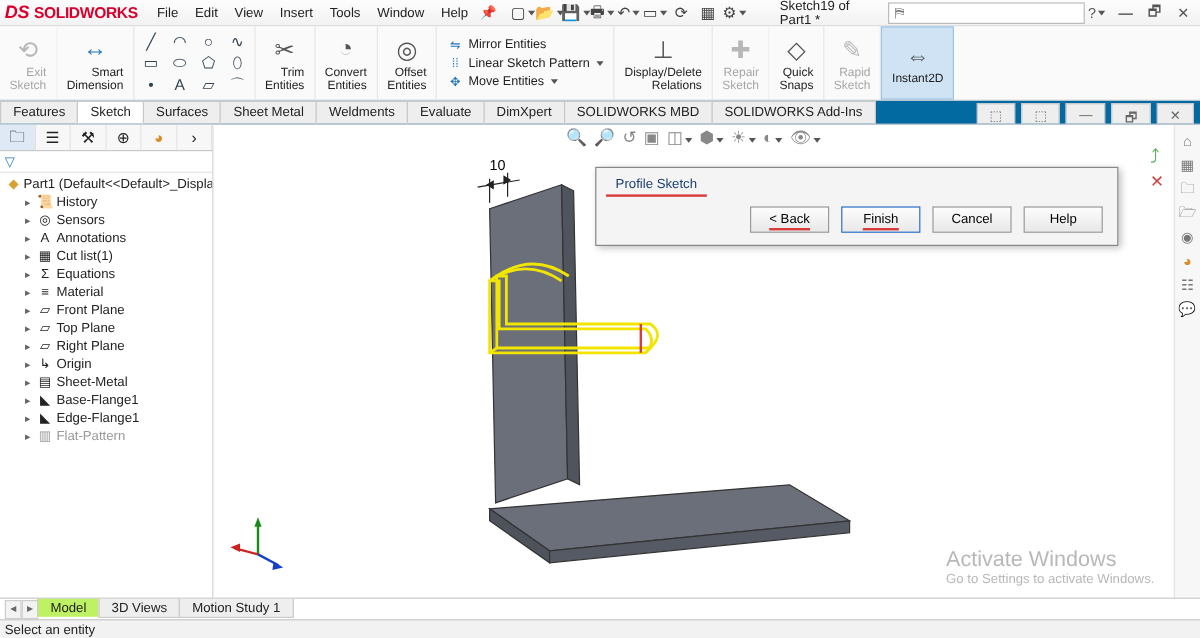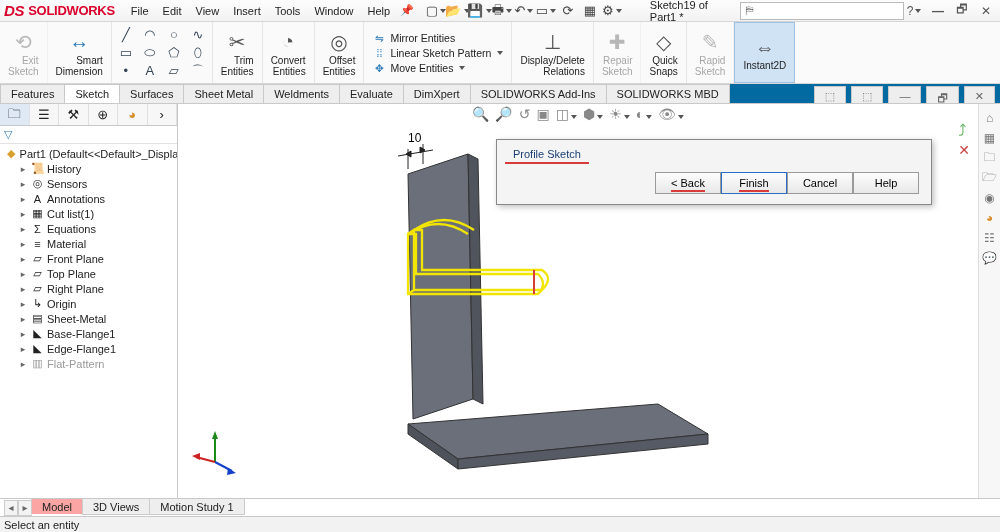--- a/index.html
+++ b/index.html
@@ -67,30 +67,30 @@
   
   .modelsvg { position:absolute; left:60px; top:-10px; }
   
   .rightbar { width:22px; background:#f7f7f7; border-left:1px solid #ddd; display:flex; flex-direction:column; align-items:center; gap:4px; padding-top:6px;}
   .rightbar span { width:16px; height:16px; font-size:12px; display:flex; align-items:center; justify-content:center; color:#777;}
 
   
   .dialog { position:absolute; left:496px; top:139px; width:436px; background:#f4f4f4; border:1px solid #888; box-shadow:2px 2px 6px rgba(0,0,0,.25);}
   .dialog .dtitle { padding:4px 8px 2px 8px; font-size:11px; color:#1a3e74; border-bottom:2px solid #d93a3a; display:inline-block; margin:4px 0 0 8px;}
   .dialog .dbody { margin:10px 10px 6px 10px; border:1px solid #ccc; background:#fff; padding:18px 4px; text-align:center; font-size:11px;}
-  .dialog .dbtns { display:flex; justify-content:flex-end; padding:8px 12px 10px 0;}
+  .dialog .dbtns { display:flex; justify-content:flex-end; gap:10px; padding:8px 12px 10px 0;}
   .dialog .dbtns button { width:66px; height:22px; background:linear-gradient(#fdfdfd,#e8e8e8); border:1px solid #9a9a9a; font-size:11px;}
   .dialog .dbtns button.primary { border:1px solid #2a6ec7;}
   .dialog .underline-red { border-bottom:2px solid #d93a3a; padding-bottom:1px;}
 
   
   .btabs { position:absolute; left:0; bottom:16px; height:18px; width:100%; background:#fff; border-top:1px solid #c9c9c9; display:flex; padding-left:4px;}
   .btabs .ar { width:14px; text-align:center; color:#666; border:1px solid #ccc; height:16px; line-height:14px; font-size:10px; background:#f3f3f3; margin-top:1px;}
   .btabs span.tab { padding:2px 10px 0 10px; border:1px solid #ccc; border-top:0; background:#fff; font-size:11px; margin-left:-1px; height:16px;}
-  .btabs span.tab.active { background:#fca5a5; font-weight:normal; border-bottom:1px solid #fff;}
+  .btabs span.tab.active { background:#bef264; font-weight:normal; border-bottom:1px solid #fff;}
   .btabs span.tab.inactive { background:#eee;}
   
   .wm { position:absolute; right:16px; bottom:24px; text-align:left; color:#b8b8b8;}
   .wm .h { font-size:18px;}
   .wm .s { font-size:11px;}
 
   
   .status { position:absolute; left:0; bottom:0; height:16px; width:100%; background:#f2f2f2; border-top:1px solid #c9c9c9; display:flex; align-items:center; font-size:11px; padding:0 4px;}
   .status .l { }
   .status .r { margin-left:auto; display:flex; gap:14px; padding-right:6px;}
@@ -225,22 +225,22 @@
 </div>
 
 <div class="ftabs">
   <span>Features</span>
   <span class="active">Sketch</span>
   <span>Surfaces</span>
   <span>Sheet Metal</span>
   <span>Weldments</span>
   <span>Evaluate</span>
   <span>DimXpert</span>
+  <span>SOLIDWORKS MBD</span>
   <span>SOLIDWORKS Add-Ins</span>
-  <span>SOLIDWORKS MBD</span>
   <div class="docctrl">
     <span>⬚</span>
     <span>⬚</span>
     <span>—</span>
     <span>🗗</span>
     <span>✕</span>
   </div>
 </div>
 
 <div class="main">
@@ -390,20 +390,24 @@
 
     <svg class="triad" width="50" height="50">
       <line x1="25" y1="35" x2="25" y2="8" stroke="#1a8a1a" stroke-width="2"></line>
       <polygon points="25,4 22,12 28,12" fill="#1a8a1a"></polygon>
       <line x1="25" y1="35" x2="6" y2="30" stroke="#c22" stroke-width="2"></line>
       <polygon points="2,29 10,26 10,33" fill="#c22"></polygon>
       <line x1="25" y1="35" x2="42" y2="44" stroke="#1540c9" stroke-width="2"></line>
       <polygon points="46,46 38,41 37,48" fill="#1540c9"></polygon>
     </svg>
 
+    <div class="wm">
+      <div class="h">Activate Windows</div>
+      <div class="s">Go to Settings to activate Windows.</div>
+    </div>
   </div>
 
   <div class="rightbar">
     <span>⌂</span>
     <span>▦</span>
     <span>🗀</span>
     <span>🗁</span>
     <span>◉</span>
     <span style="color:#d98c2a">◕</span>
     <span>☷</span>

